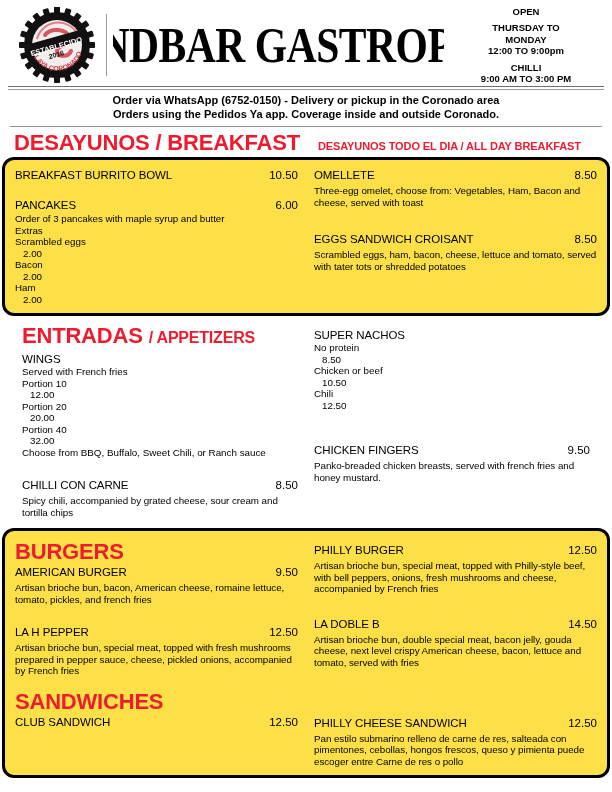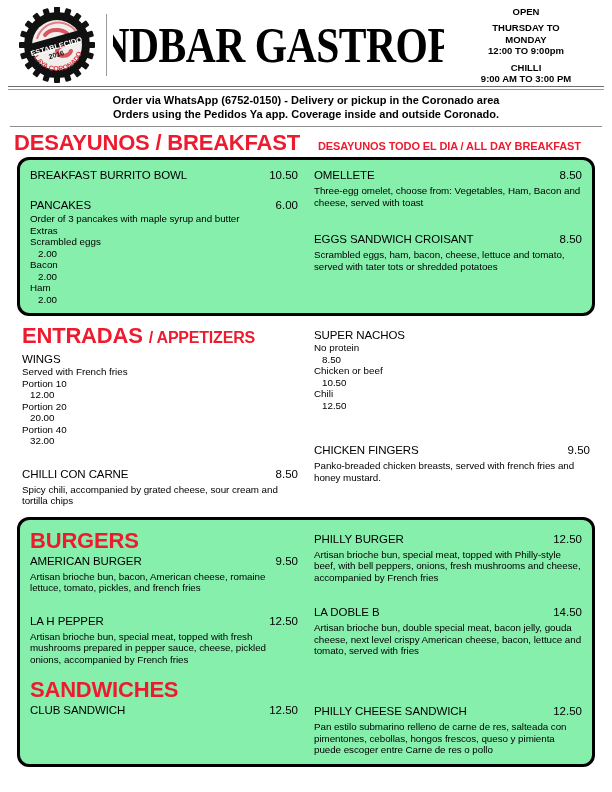--- a/index.html
+++ b/index.html
@@ -126,24 +126,24 @@
     font-weight: bold;
     font-size: 11px;
     margin-left: 18px;
     letter-spacing: -0.1px;
   }
 
   
   .menu-box {
     border: 3px solid #000;
     border-radius: 12px;
-    margin: 0 17px;
+    margin: 0 2px;
     padding: 8px 10px 8px 10px;
     box-sizing: border-box;
-    background: #86efac;
+    background: #fde047;
   }
   .no-box {
     margin: 0 12px;
     padding: 2px 10px 0 10px;
     box-sizing: border-box;
   }
 
   
   .cols {
     display: flex;
@@ -378,20 +378,21 @@
             <span class="opt-price">12.00</span>
           </div>
           <div class="opt-line">
             <span>Portion 20</span>
             <span class="opt-price">20.00</span>
           </div>
           <div class="opt-line">
             <span>Portion 40</span>
             <span class="opt-price">32.00</span>
           </div>
+          <div class="plain-line">Choose from BBQ, Buffalo, Sweet Chili, or Ranch sauce</div>
         </div>
 
         <div class="spacer-10"></div>
 
         <div class="item">
           <div class="item-head">
             <span class="item-name">CHILLI CON CARNE</span>
             <span class="item-price">8.50</span>
           </div>
           <div class="item-desc">Spicy chili, accompanied by grated cheese, sour cream and tortilla chips</div>

